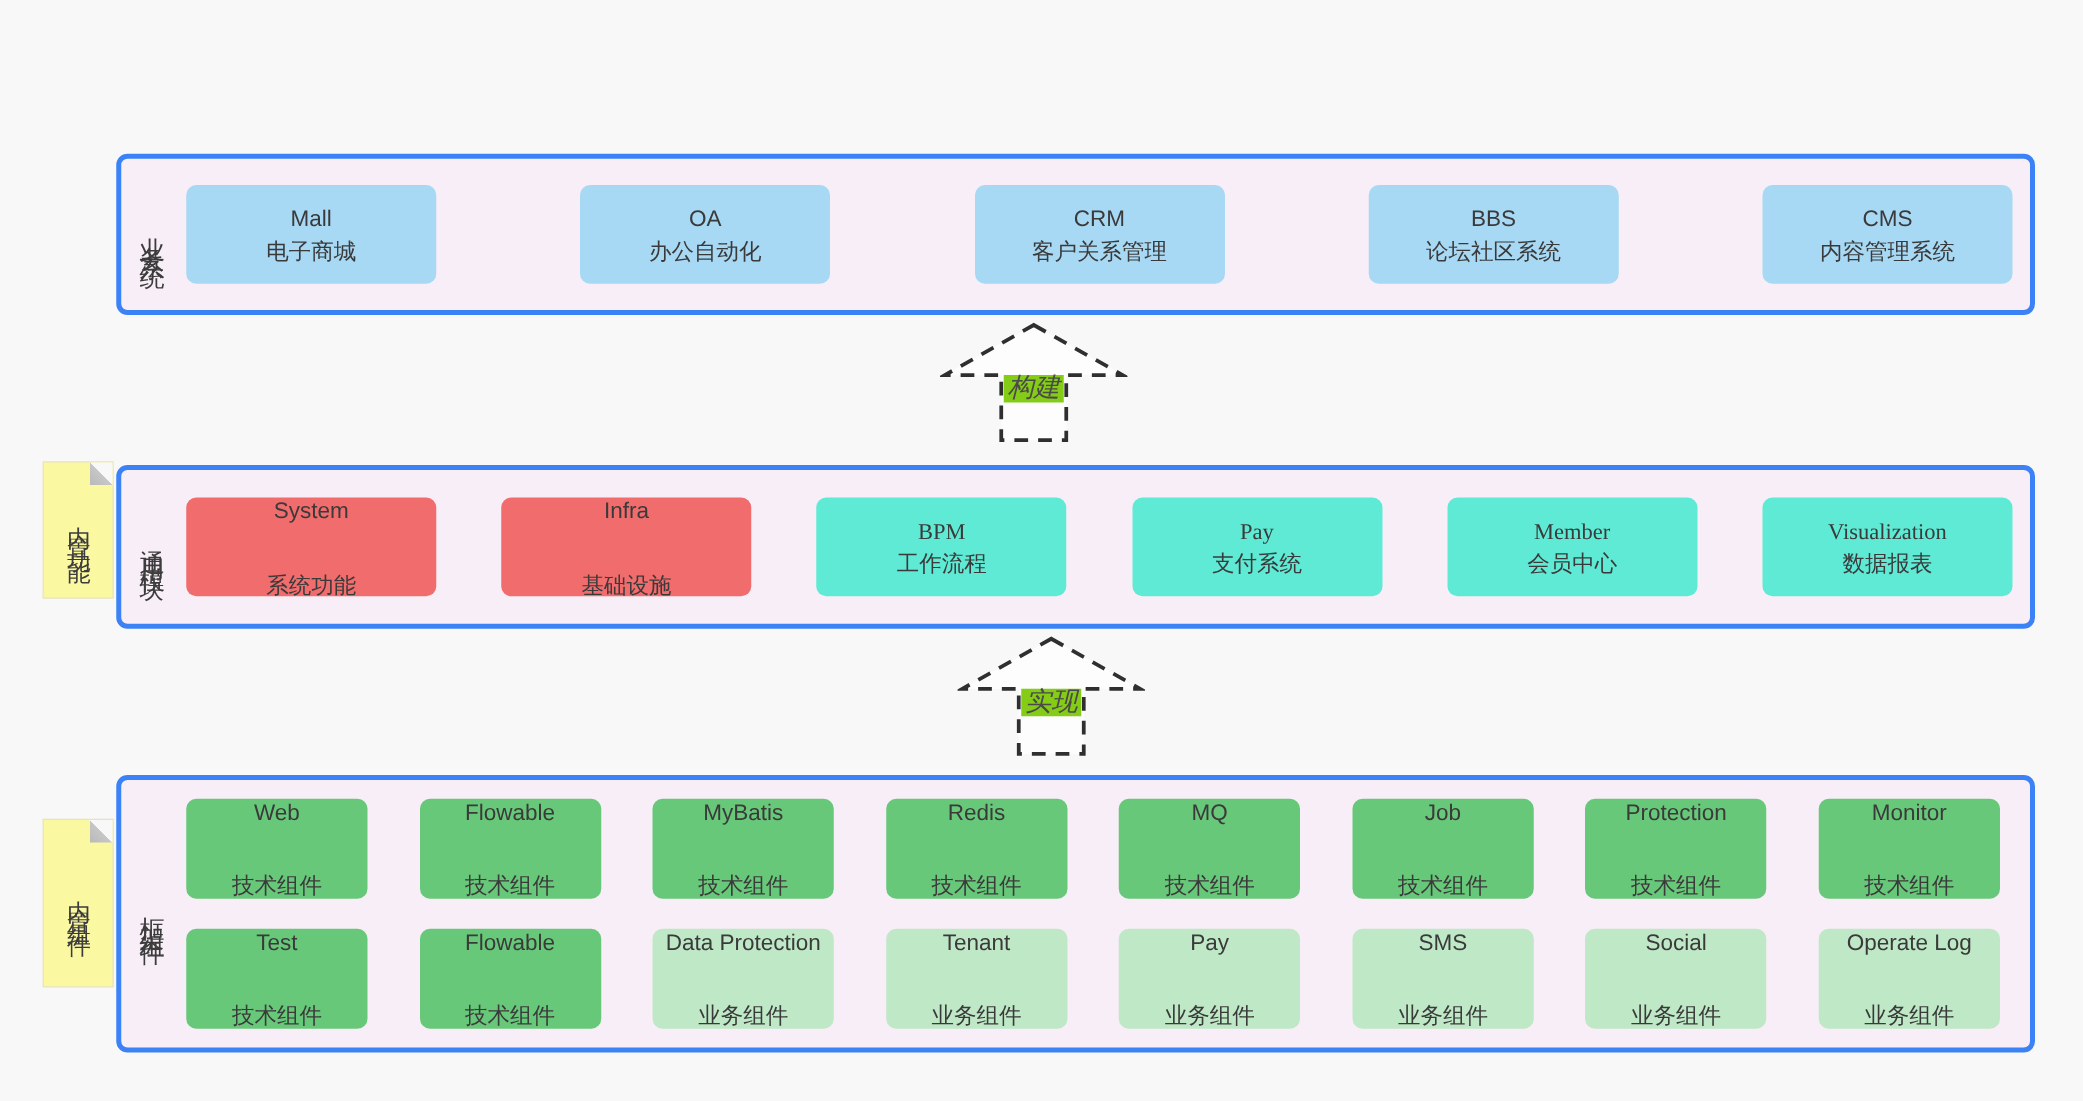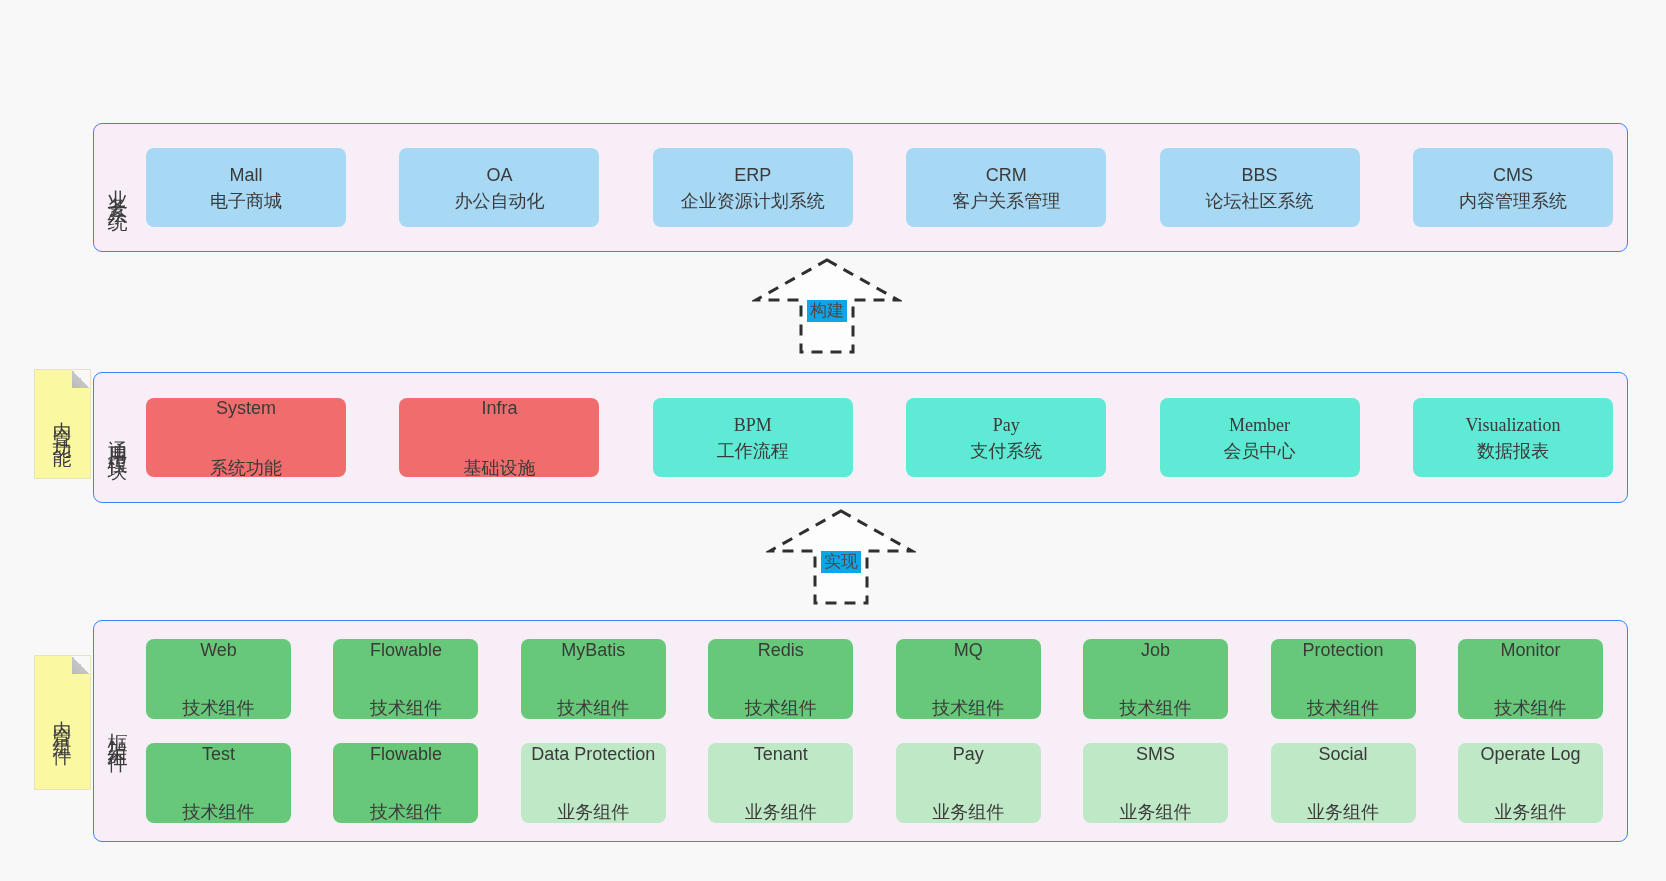--- a/index.html
+++ b/index.html
@@ -4,21 +4,21 @@
 <style>
   html,body{margin:0;padding:0;}
   body{
     width:1666px;height:881px;position:relative;overflow:hidden;
     background:#f8f8f8;
     font-family:"Liberation Sans", sans-serif;
     color:#3a3a3a;
   }
   .panel{
     position:absolute;left:93px;width:1535px;box-sizing:border-box;
-    background:#f8eef7;border:1px solid #3b82f6;border-radius:9px;
+    background:#f8eef7;border:4px solid #3b82f6;border-radius:9px;
     display:flex;align-items:stretch;
   }
   #panel-business{top:123px;height:129px;}
   #panel-modules{top:372px;height:131px;}
   #panel-components{top:620px;height:222px;}
 
   .panel-label{
     width:48px;display:flex;align-items:center;justify-content:center;
     flex:0 0 48px;
   }
@@ -62,43 +62,39 @@
     position:absolute;top:0;right:0;width:18px;height:18px;
     background:linear-gradient(225deg,#f8f8f8 0%,#f8f8f8 50%,#c7c7c7 50%,#b9b9b9 100%);
   }
 
   .block-arrow{position:absolute;width:150px;height:100px;}
   #arrow-build{left:752px;top:256px;}
   #arrow-implement{left:766px;top:507px;}
   .block-arrow svg{display:block;}
   .arrow-label{
     position:absolute;left:50%;top:44px;transform:translateX(-50%);
-    background:#0ea5e9;padding:0 3px;font-size:17px;color:#4a4a4a;
-    line-height:22px;white-space:nowrap;
+    background:#84cc16;padding:0 3px;font-size:21px;color:#4a4a4a;
+    line-height:22px;white-space:nowrap;font-style:italic;
   }
 </style>
 </head>
 <body>
 
 <div class="panel" id="panel-business">
   <div class="panel-label">
     <span class="vtext">业务系统</span>
   </div>
   <div class="panel-content">
     <div class="box box-lg c-blue">
       <div class="en">Mall</div>
       <div class="zh">电子商城</div>
     </div>
     <div class="box box-lg c-blue">
       <div class="en">OA</div>
       <div class="zh">办公自动化</div>
-    </div>
-    <div class="box box-lg c-blue">
-      <div class="en">ERP</div>
-      <div class="zh">企业资源计划系统</div>
     </div>
     <div class="box box-lg c-blue">
       <div class="en">CRM</div>
       <div class="zh">客户关系管理</div>
     </div>
     <div class="box box-lg c-blue">
       <div class="en">BBS</div>
       <div class="zh">论坛社区系统</div>
     </div>
     <div class="box box-lg c-blue">

